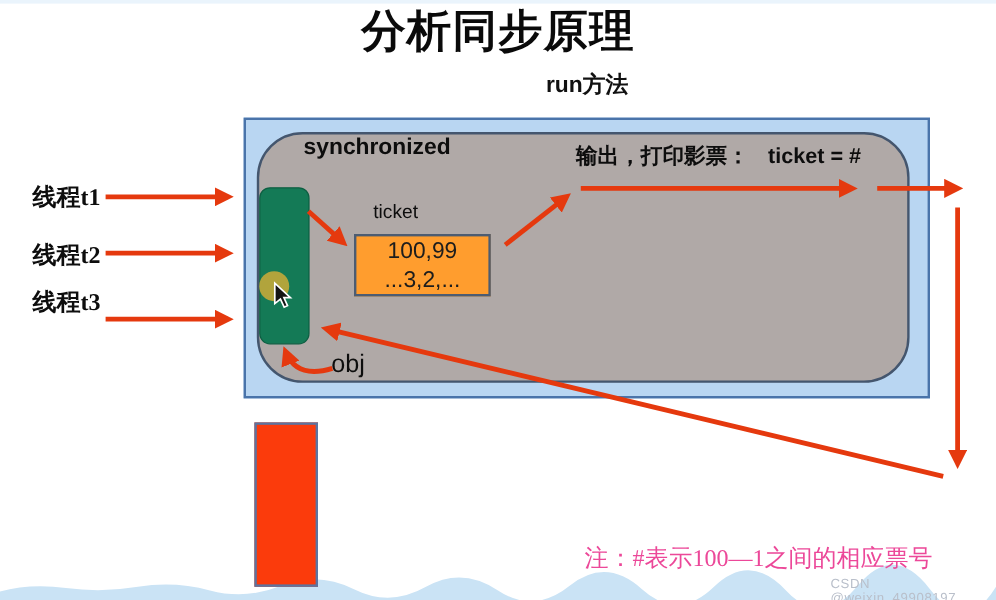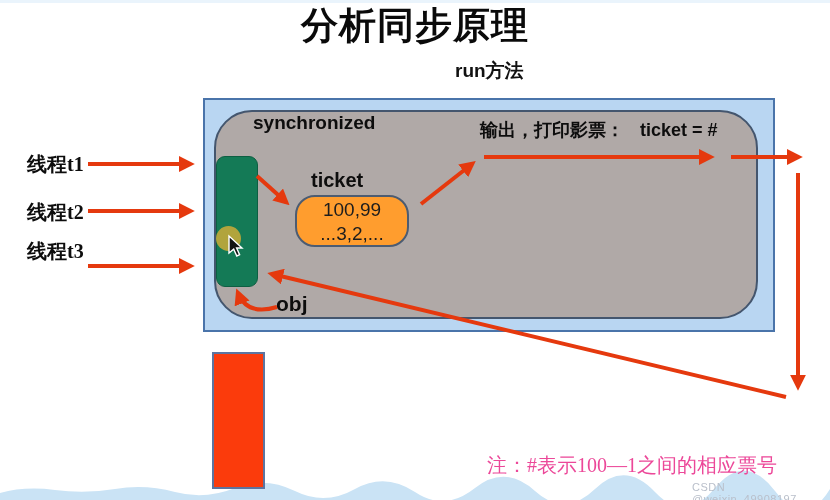--- a/index.html
+++ b/index.html
@@ -37,30 +37,30 @@
   }
   .lock-object{
     left:216px;top:156px;width:42px;height:131px;border-radius:9px;
     background:#147a56;border:1px solid #0d5f42;box-sizing:border-box;
   }
   .lock-dot{
     left:216px;top:226px;width:25px;height:25px;border-radius:50%;
     background:#b1a43c;
   }
   .ticket-label{
-    left:311px;top:169px;font-size:20px;font-weight:bold;color:#0d0d0d;
+    left:311px;top:169px;font-size:16px;font-weight:normal;color:#0d0d0d;
   }
   .ticket-box{
-    left:295px;top:195px;width:114px;height:52px;border-radius:20px;
+    left:295px;top:195px;width:114px;height:52px;border-radius:0;
     background:#ff9d2e;border:2px solid #4c5c72;box-sizing:border-box;
     text-align:center;font-size:19px;color:#1d1d1d;line-height:24px;
     padding-top:1px;
   }
   .obj-label{
-    left:276px;top:292px;font-size:21px;font-weight:bold;color:#0d0d0d;
+    left:276px;top:292px;font-size:21px;font-weight:normal;color:#0d0d0d;
   }
   .thread-label{
     left:16px;font-size:20px;font-weight:bold;color:#0d0d0d;
     font-family:"Liberation Serif","DejaVu Serif",serif;white-space:nowrap;margin-left:11px;
   }
   .thread-t1{top:151px;} .thread-t2{top:199px;} .thread-t3{top:238px;}
   .bottom-bar{
     left:212px;top:352px;width:53px;height:137px;
     background:#fb3b0c;border:2px solid #5c74a0;box-sizing:border-box;z-index:6;
   }

